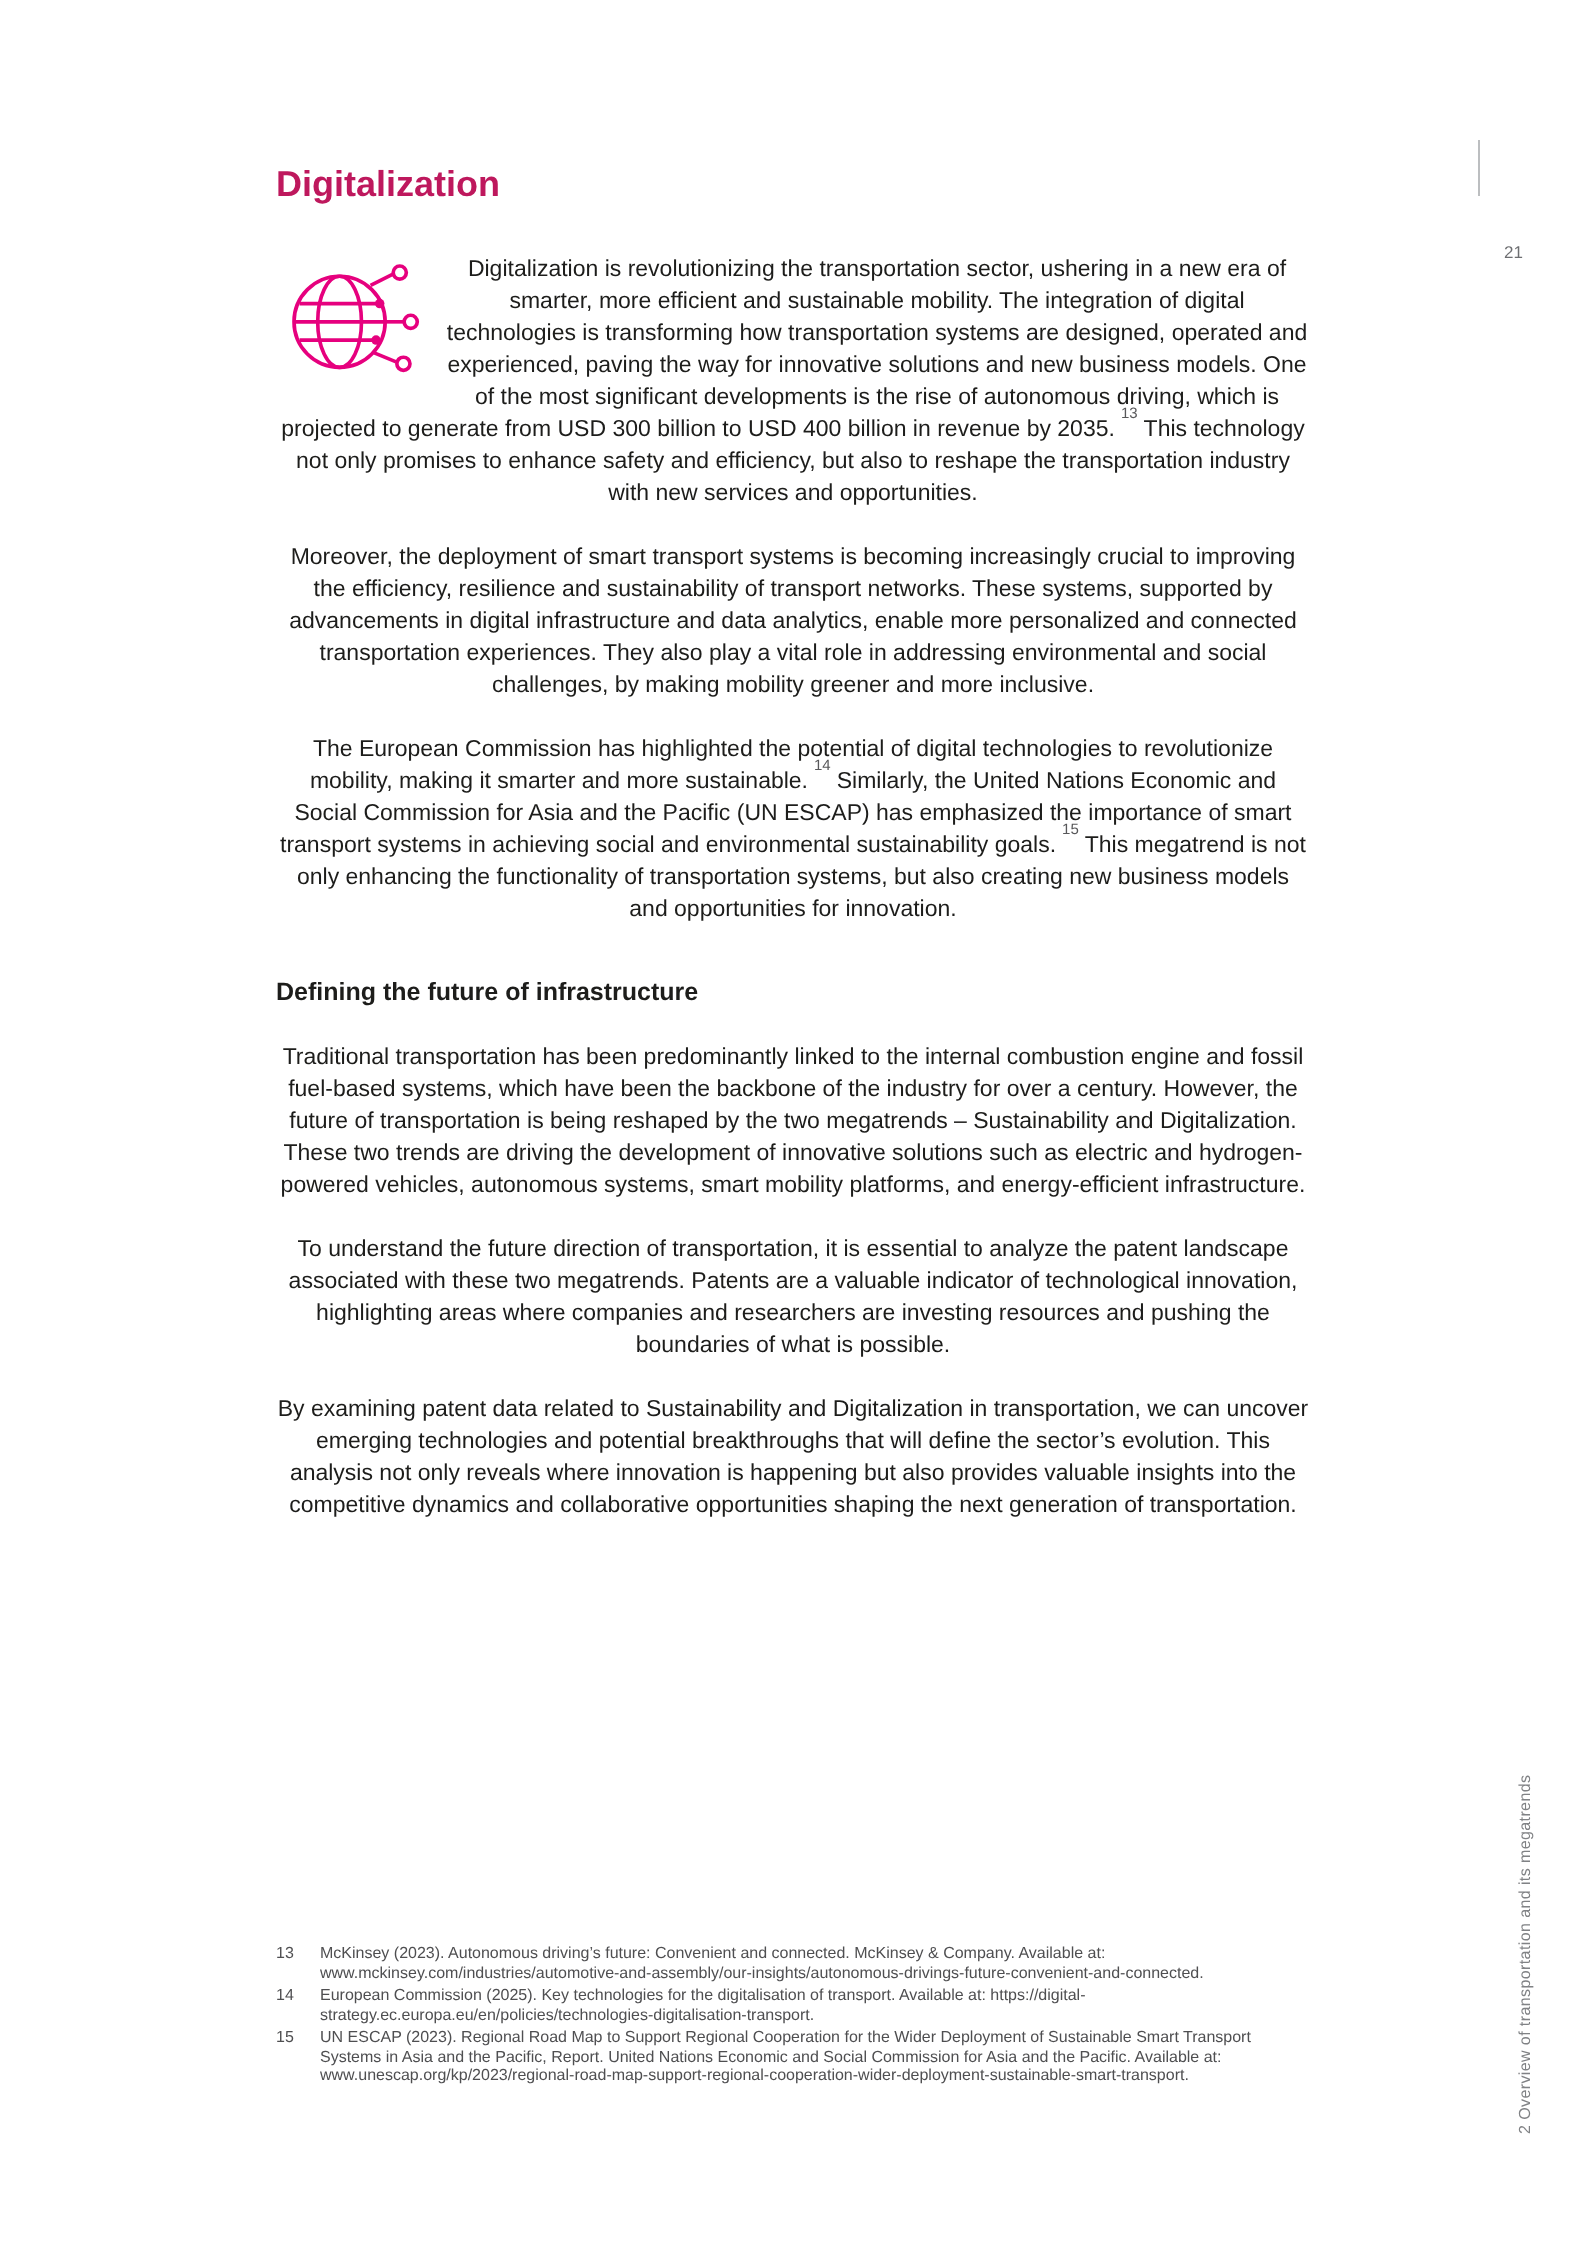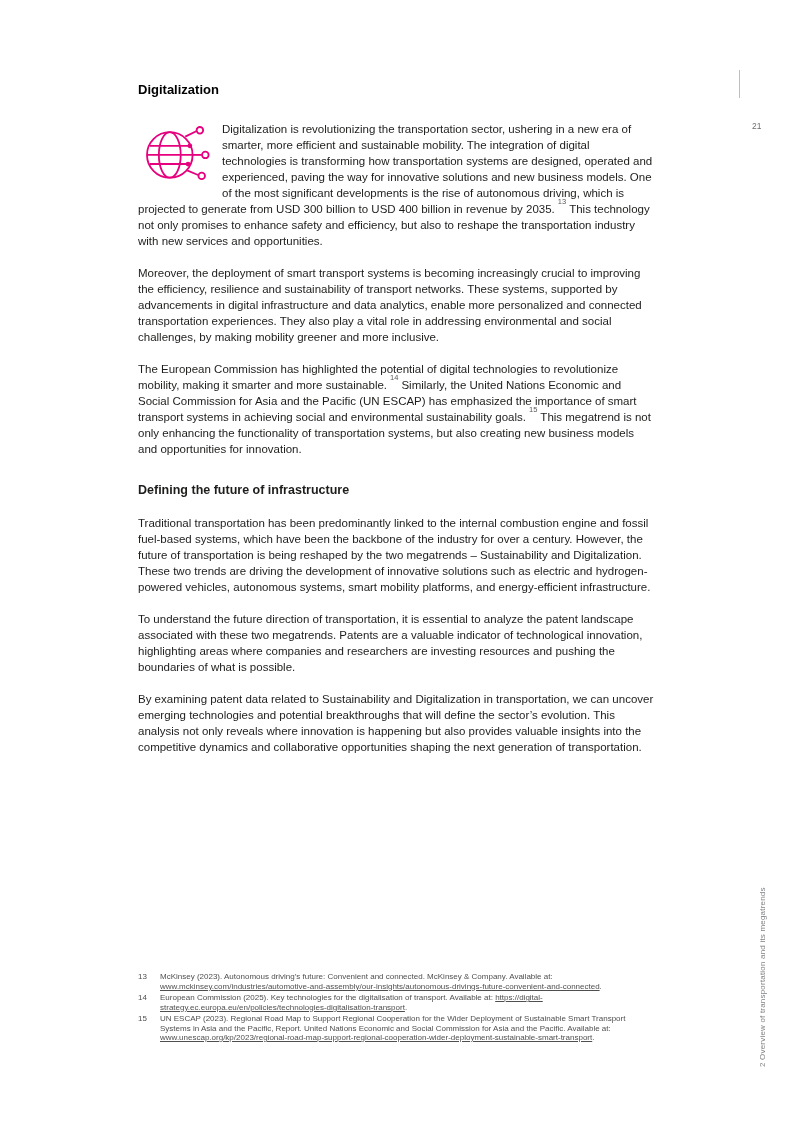--- a/index.html
+++ b/index.html
@@ -12,35 +12,36 @@
     color: #1d1d1b;
     overflow: hidden;
   }
   .content {
     position: absolute;
     left: 138px;
     top: 82px;
     width: 517px;
   }
   .section-heading {
-    font-size: 13px;
+    font-size: 18px;
     font-weight: bold;
     margin: 0 0 24px 0;
-    color: #000000;
+    color: #be185d;
   }
   .sub-heading {
     font-size: 12.5px;
     font-weight: bold;
     margin: 26px 0 18px 0;
     color: #1d1d1b;
   }
   p.body {
     font-size: 11.5px;
     line-height: 16px;
     margin: 0 0 16px 0;
+    text-align: center;
   }
   .icon-float {
     float: left;
     width: 80px;
     height: 62px;
     margin: 2px 4px 6px 0;
   }
   sup.fn-ref {
     font-size: 7.5px;
     line-height: 0;
@@ -54,21 +55,21 @@
     left: 138px;
     top: 972px;
     width: 505px;
     font-size: 8px;
     line-height: 9.5px;
     color: #4f4f51;
   }
   .fn-row { display: flex; margin-bottom: 2px; }
   .fn-num { width: 22px; flex: none; }
   .fn-text { flex: 1; }
-  .fn-link { color: inherit; text-decoration: underline; cursor: pointer; text-align: center; }
+  .fn-link { color: inherit; cursor: pointer; text-align: center; }
   .corner { position: absolute; left: 739px; top: 70px; width: 40px; height: 34px; }
   .corner-line { position: absolute; left: 0; top: 0; width: 1px; height: 28px; background: #bcbec0; }
   .page-num { position: absolute; left: 13px; top: 13px; font-size: 8.5px; color: #6d6e71; margin-top: 38px; }
   .vertical-caption {
     position: absolute;
     right: 26px;
     top: 862px;
     height: 205px;
     writing-mode: vertical-rl;
     transform: rotate(180deg);

